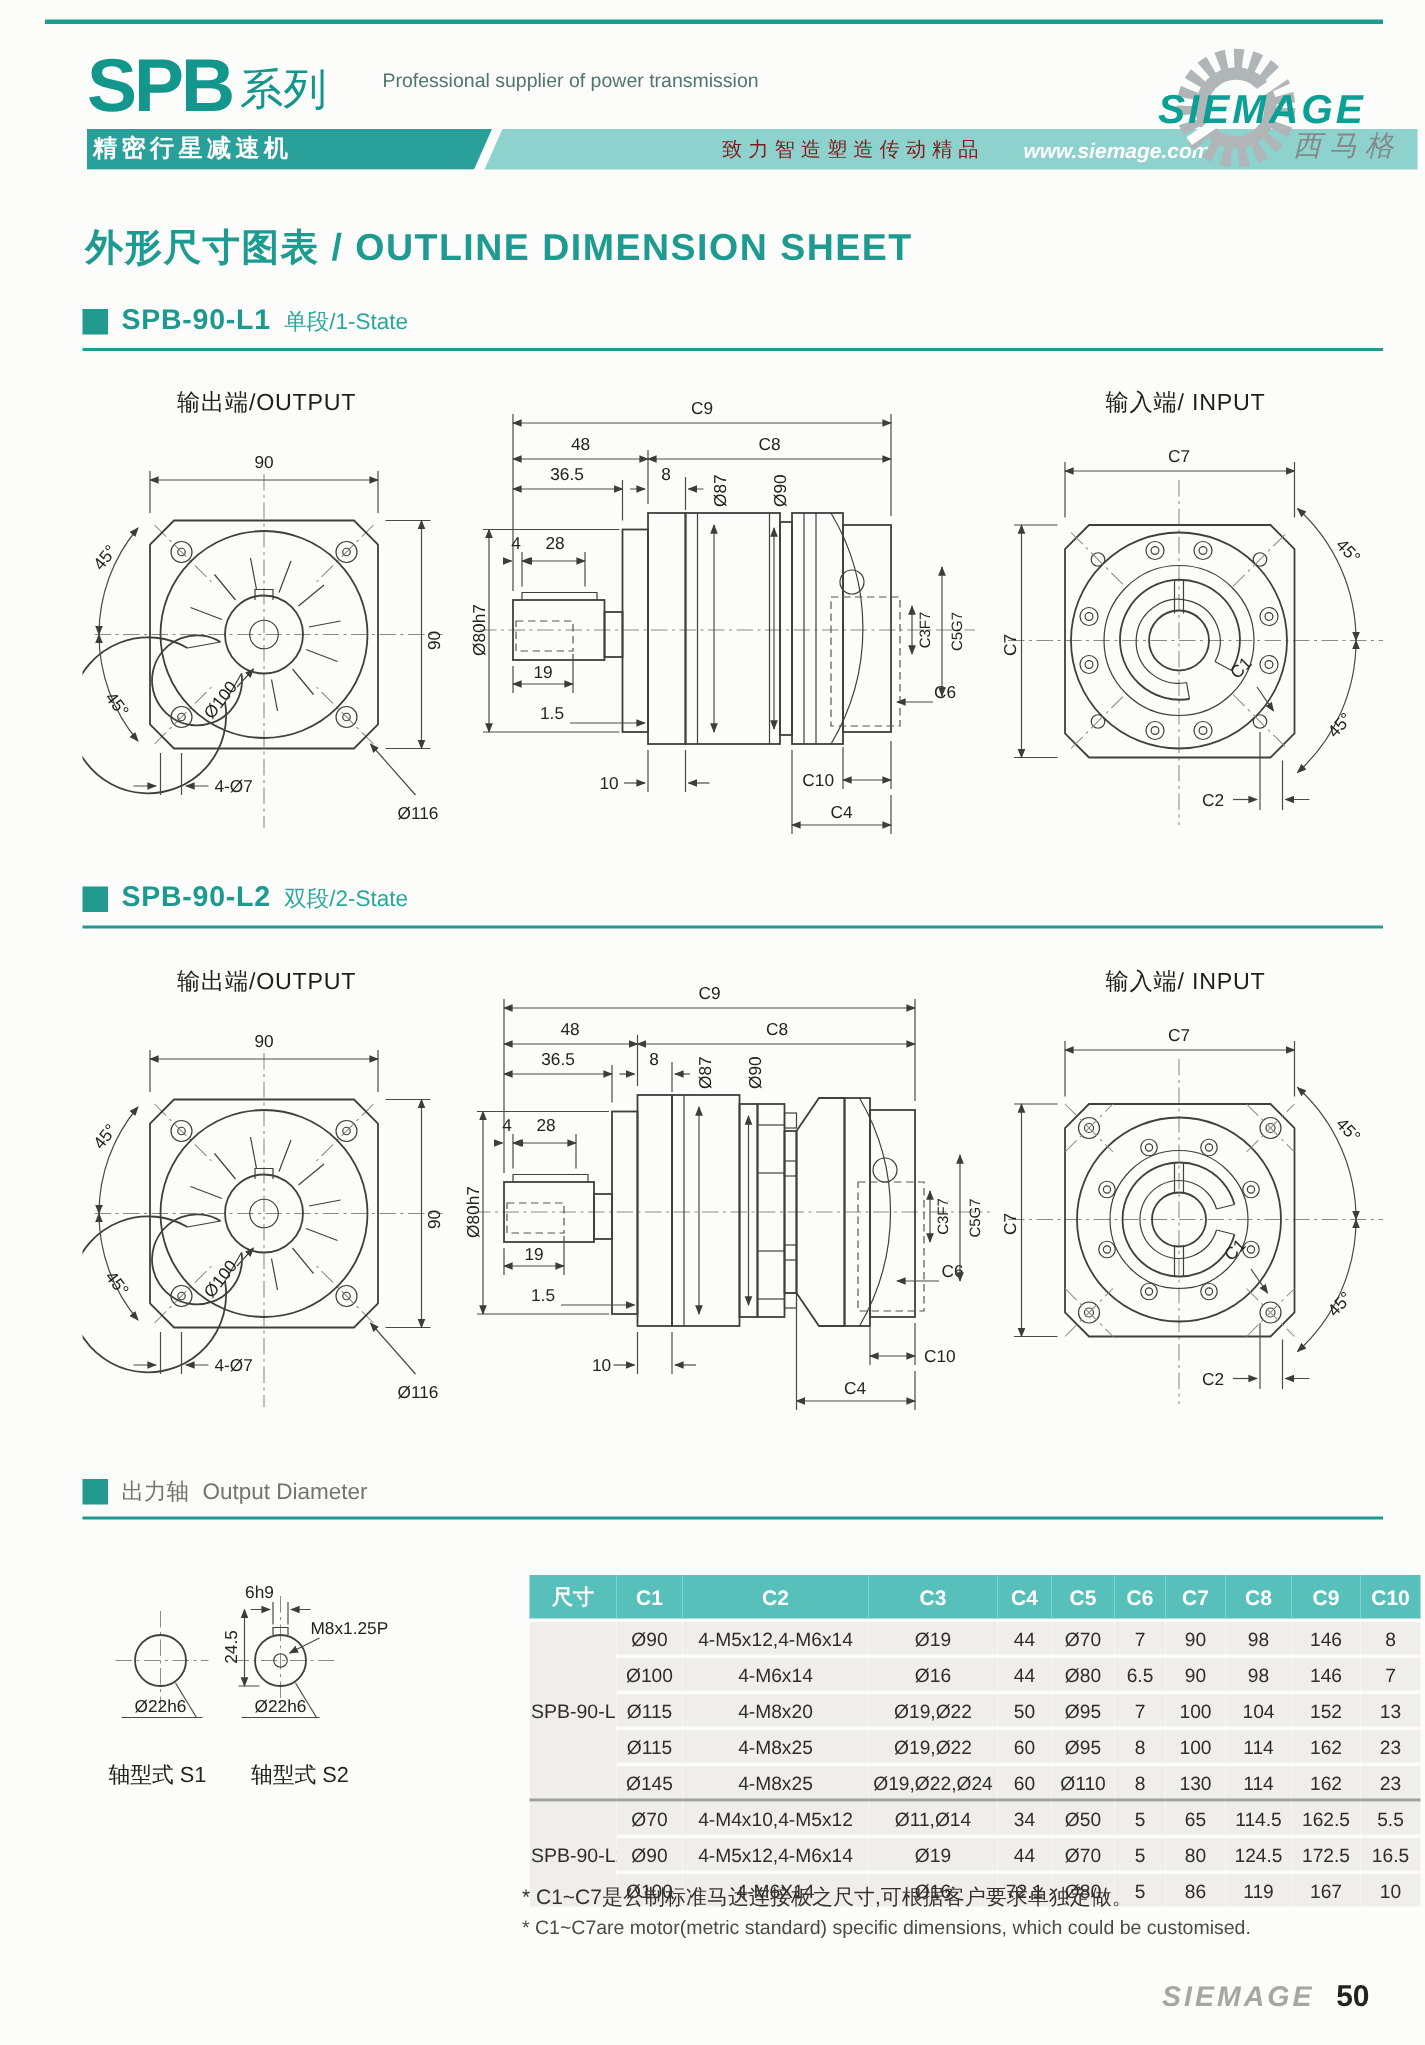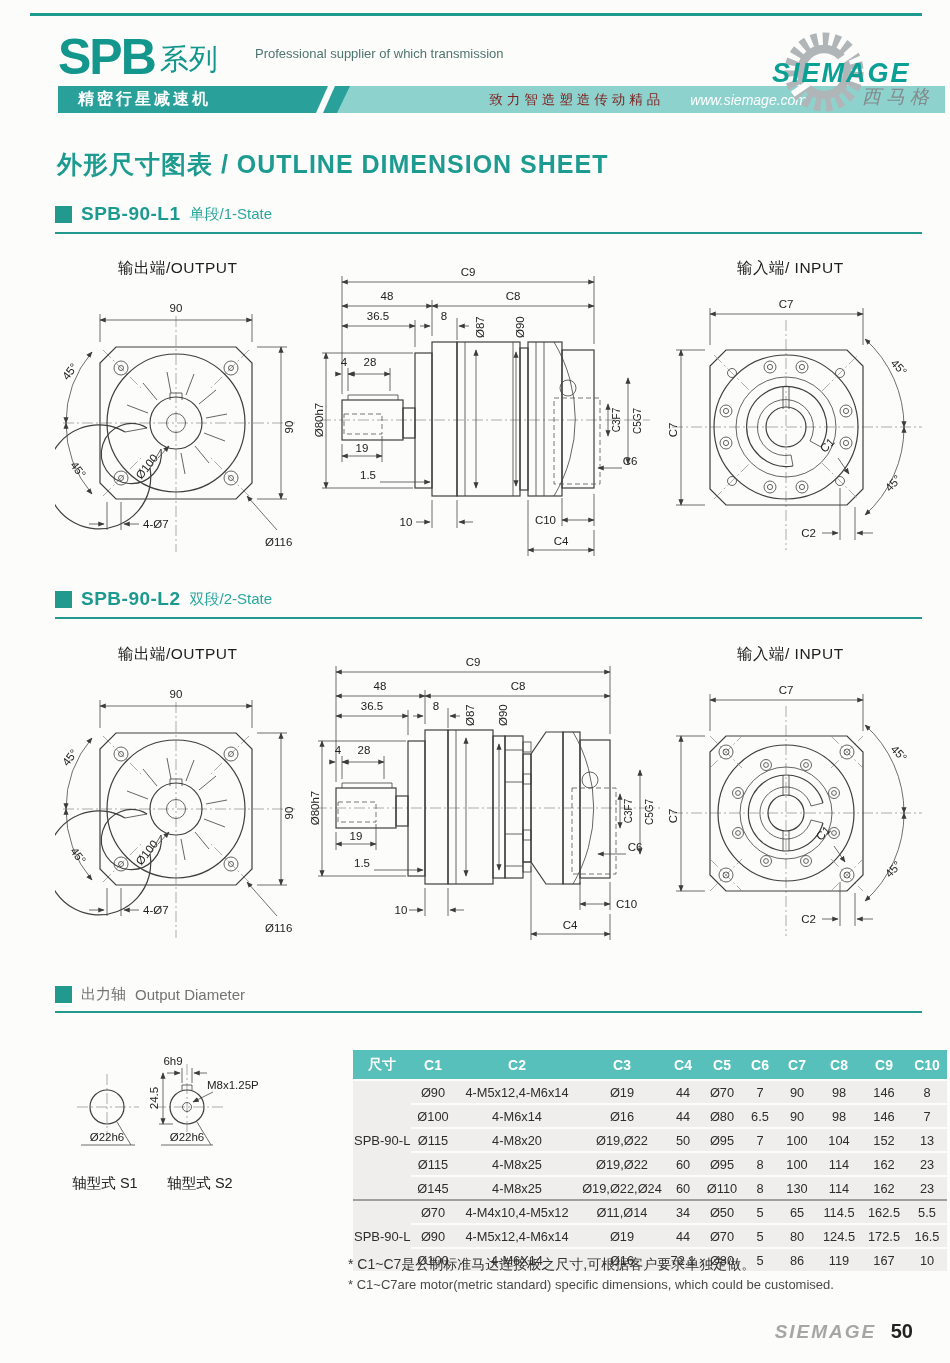--- a/index.html
+++ b/index.html
@@ -12,23 +12,23 @@
   .spb-main{font-size:50px;font-weight:bold;color:#13968c;letter-spacing:-2px}
   .spb-suffix{font-size:29px;color:#13968c;margin-left:5px;position:relative;top:-5px}
   .supplier{position:absolute;left:255px;top:42px}
   .sup-cn{font-size:17px;color:#2e5a55;letter-spacing:1px}
   .sup-bold{font-weight:bold}
   .sup-en{font-size:13px;color:#4f7570;margin-top:4px}
   .banner{position:absolute;left:58px;right:5px;top:86px;height:27px}
   .banner-light{position:absolute;inset:0;background:#8ed2cd;display:flex;align-items:center;
                 justify-content:flex-end;padding-right:138px;gap:26px}
   .slogan{font-size:13.5px;color:#7f1d1d;letter-spacing:4px}
-  .website{font-size:14px;color:#fff;font-weight:normal;font-style:italic}
+  .website{font-size:14px;color:#fff;font-weight:bold;font-style:italic}
   .banner-dark{position:absolute;left:0;top:0;bottom:0;width:272px;background:#29a09a;color:#fff;
-               display:flex;align-items:center;padding-left:20px;font-size:16px;font-weight:bold;
+               display:flex;align-items:center;padding-left:4px;font-size:16px;font-weight:bold;
                letter-spacing:3px;clip-path:polygon(0 0,100% 0,calc(100% - 13px) 100%,0 100%)}
   .banner-slash{position:absolute;left:264px;top:-2px;width:7px;height:31px;background:#fcfcfa;
                 transform:skewX(-24deg)}
   .logo{position:absolute;left:770px;top:26px;width:180px;height:86px;z-index:3}
   .gear{position:absolute;left:6px;top:0}
   .logo-en{position:absolute;left:2px;top:32px;font-size:27px;font-weight:bold;font-style:italic;
            color:#0aa095;letter-spacing:2px}
   .logo-cn{position:absolute;left:92px;top:58px;font-size:19px;font-style:italic;color:#85898c;letter-spacing:5px}
 
   .page-title{position:absolute;left:57px;top:148px;font-size:25px;font-weight:bold;color:#1e9b91;letter-spacing:1px}
@@ -81,21 +81,21 @@
   </defs>
 </svg>
 
 <div class="top-line"></div>
 
 <div class="spb">
   <span class="spb-main">SPB</span><span class="spb-suffix">系列</span>
 </div>
 
 <div class="supplier">
-  <div class="sup-en">Professional supplier of which transmission</div>
+  <div class="sup-en">Professional supplier of power transmission</div>
 </div>
 
 <div class="banner">
   <div class="banner-light">
     <span class="slogan">致力智造塑造传动精品</span>
     <span class="website">www.siemage.com</span>
   </div>
   <div class="banner-dark">
     <span>精密行星减速机</span>
   </div>

